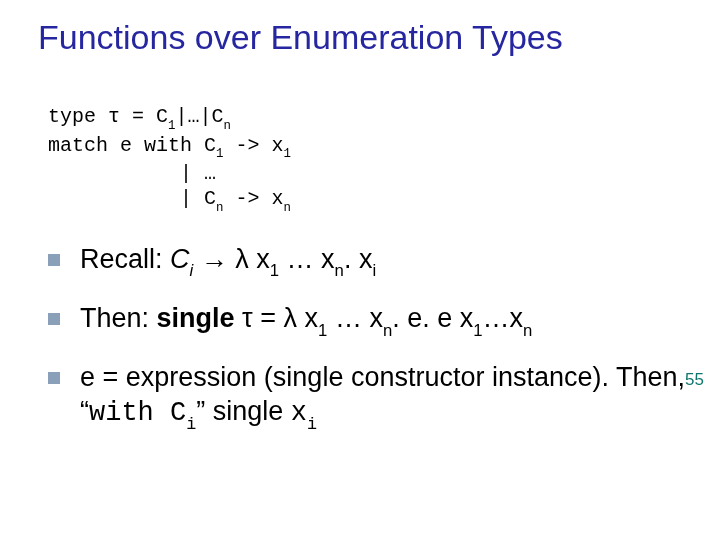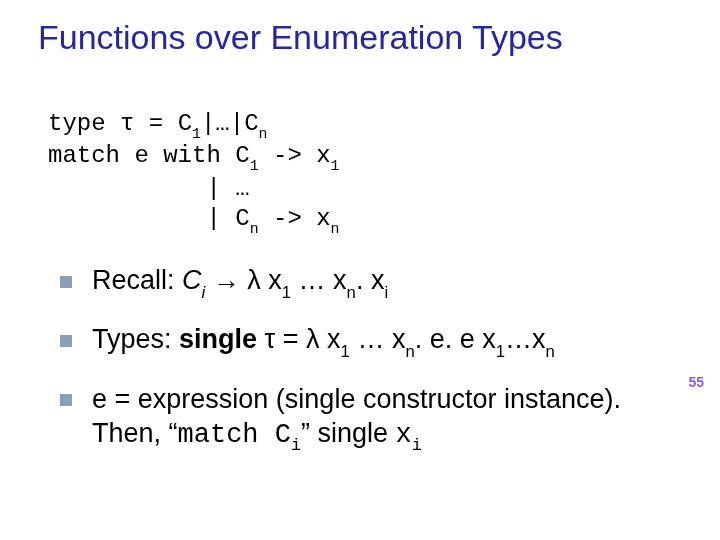--- a/index.html
+++ b/index.html
@@ -20,30 +20,30 @@
     position: relative;
   }
   .title {
     font-size: 34px;
     color: #2626a0;
     margin: 0 0 22px -10px;
     font-weight: normal;
   }
   .codeblock {
     font-family: "Courier New", Courier, monospace;
-    font-size: 24px;
+    font-size: 20px;
     line-height: 1.25;
     margin-bottom: 28px;
     white-space: pre;
   }
   .sub { font-size: 0.62em; vertical-align: sub; position: relative; top: 0.15em; }
   .bullets {
     list-style: none;
     padding: 0;
-    margin: 12px;
+    margin: 0;
   }
   .bullets > li {
     position: relative;
     padding-left: 32px;
     font-size: 27px;
     line-height: 1.25;
     margin-bottom: 22px;
   }
   .bullets > li::before {
     content: "";
@@ -53,23 +53,22 @@
     width: 12px;
     height: 12px;
     background: #8aa0b8;
   }
   .italic { font-style: italic; }
   .mono  { font-family: "Courier New", Courier, monospace; }
   .pagenum {
     position: absolute;
     right: 16px;
     bottom: 10px;
-    font-size: 14px;
-    color: #8b5cf6;
-    font-weight: bold;
+    font-size: 17px;
+    color: #0f766e;
   }
 </style>
 </head>
 <body>
 
 <div class="slide">
 
   <h1 class="title">Functions over Enumeration Types</h1>
 
   <div class="codeblock">
@@ -78,23 +77,23 @@
 <span>           | …</span>
 <span><span>           | C</span><span class="sub">n</span><span> -&gt; x</span><span class="sub">n</span></span></div>
 
   <ul class="bullets">
 
     <li>
       <span>Recall: </span><span class="italic">C</span><span class="italic sub">i</span><span> → </span><span>λ</span><span> </span><span>x</span><span class="sub">1</span><span> … </span><span>x</span><span class="sub">n</span><span>. </span><span>x</span><span class="sub">i</span>
     </li>
 
     <li>
-      <span>Types: </span><b>single</b><span> </span><span>τ</span><span> = </span><span>λ</span><span> </span><span>x</span><span class="sub">1</span><span> … </span><span>x</span><span class="sub">n</span><span>. e. e </span><span>x</span><span class="sub">1</span><span>…</span><span>x</span><span class="sub">n</span>
+      <span>Then: </span><b>single</b><span> </span><span>τ</span><span> = </span><span>λ</span><span> </span><span>x</span><span class="sub">1</span><span> … </span><span>x</span><span class="sub">n</span><span>. e. e </span><span>x</span><span class="sub">1</span><span>…</span><span>x</span><span class="sub">n</span>
     </li>
 
     <li>
-      <span>e = expression (single constructor instance). Then, “</span><span class="mono">match C</span><span class="mono sub">i</span><span>” single </span><span class="mono">x</span><span class="mono sub">i</span>
+      <span>e = expression (single constructor instance). Then, “</span><span class="mono">with C</span><span class="mono sub">i</span><span>” single </span><span class="mono">x</span><span class="mono sub">i</span>
     </li>
 
   </ul>
 
   <div class="pagenum">55</div>
 </div>
 
 </body></html>

